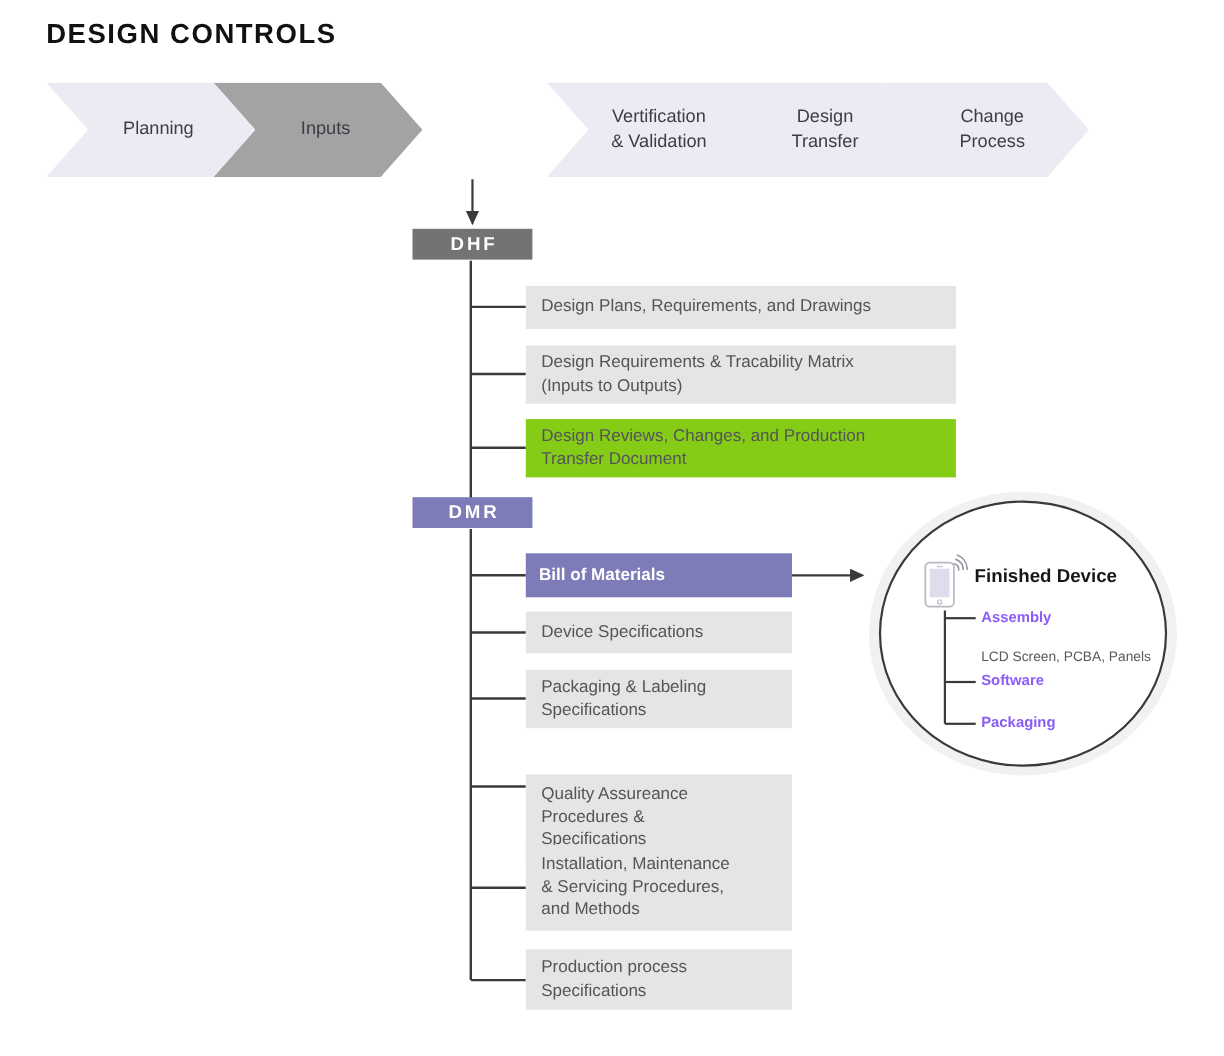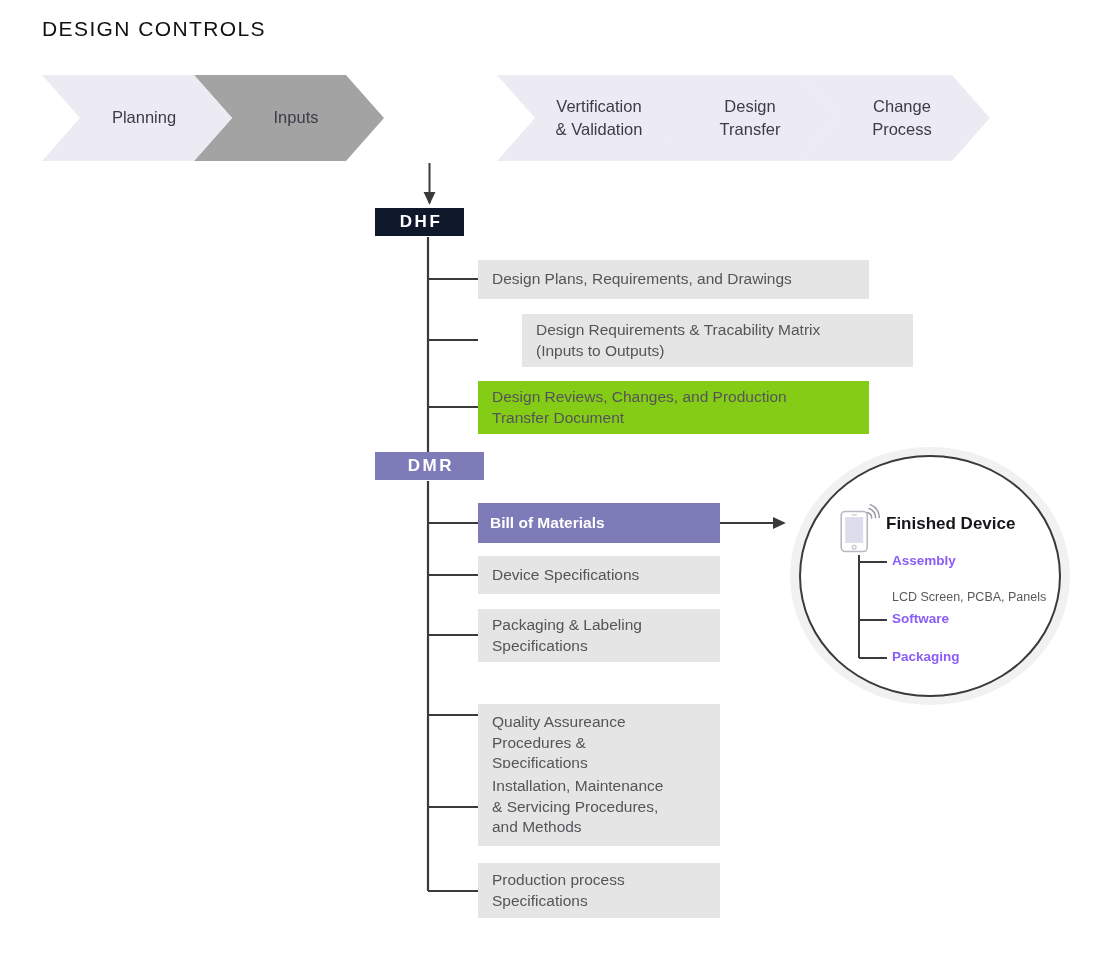--- a/index.html
+++ b/index.html
@@ -13,22 +13,22 @@
     position: relative;
     font-family: "Liberation Sans", sans-serif;
     overflow: hidden;
   }
 
   
   #page-title {
     position: absolute;
     left: 42px;
     top: 17px;
-    font-size: 21px;
-    font-weight: normal;
+    font-size: 25px;
+    font-weight: bold;
     letter-spacing: 1.4px;
     color: #111111;
     text-transform: uppercase;
   }
 
   
   #process-bar {
     position: absolute;
     left: 42px;
     top: 75px;
@@ -204,27 +204,27 @@
     <line x1="69" y1="115" x2="97" y2="115" stroke="#3a3a3a" stroke-width="2"></line>
     <line x1="69" y1="173" x2="97" y2="173" stroke="#3a3a3a" stroke-width="2"></line>
     <line x1="69" y1="211" x2="97" y2="211" stroke="#3a3a3a" stroke-width="2"></line>
   </svg>
 <div class="ct-label" style="left: 102px; top: 106px;">Assembly</div>
     <div class="ct-sub" style="left: 102px; top: 127px; margin-top: 16px;">LCD Screen, PCBA, Panels</div>
     <div class="ct-label" style="left: 102px; top: 164px;">Software</div>
     <div class="ct-label" style="left: 102px; top: 202px;">Packaging</div>
   </div>
 
-<div class="badge" style="left: 375px; top: 208px; width: 89px; background: #0f172a;">
+<div class="badge" style="left: 375px; top: 208px; width: 109px; background: #737373;">
     <span>DHF</span>
   </div>
 <div class="item-box" style="left: 478px; top: 260px; width: 391px; height: 39px; background: rgb(229, 229, 229);">
     <span>Design Plans, Requirements, and Drawings</span>
   </div>
-<div class="item-box" style="left: 478px; top: 314px; width: 391px; height: 53px; background: rgb(229, 229, 229); margin-left: 44px;">
+<div class="item-box" style="left: 478px; top: 314px; width: 391px; height: 53px; background: rgb(229, 229, 229);">
     <span>Design Requirements &amp; Tracability Matrix<br>(Inputs to Outputs)</span>
   </div>
 <div class="item-box" style="left: 478px; top: 381px; width: 391px; height: 53px; background: #84cc16;">
     <span>Design Reviews, Changes, and Production<br>Transfer Document</span>
   </div>
 <div class="badge" style="left: 375px; top: 452px; width: 109px; background: rgb(125, 123, 184);">
     <span>DMR</span>
   </div>
 <div class="item-box highlight" style="left: 478px; top: 503px; width: 242px; height: 40px; background: rgb(125, 123, 184); padding-left: 12px;">
     <span>Bill of Materials</span>

